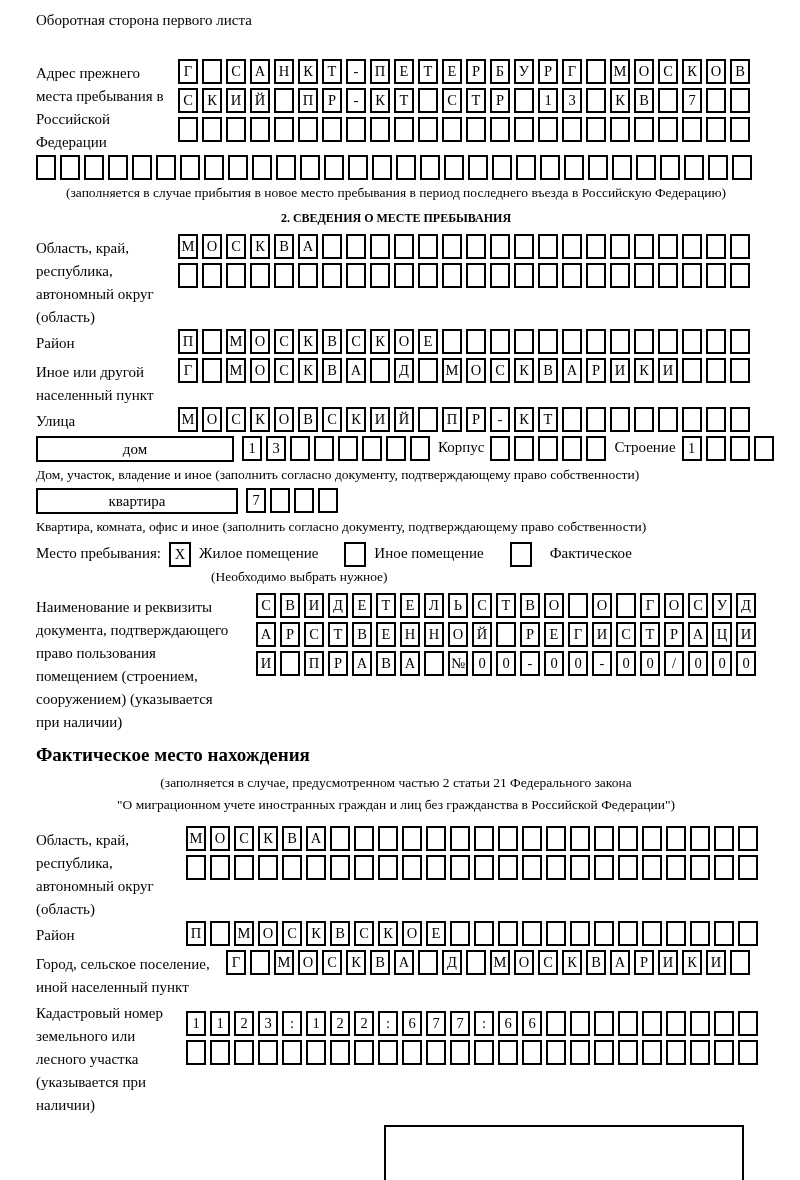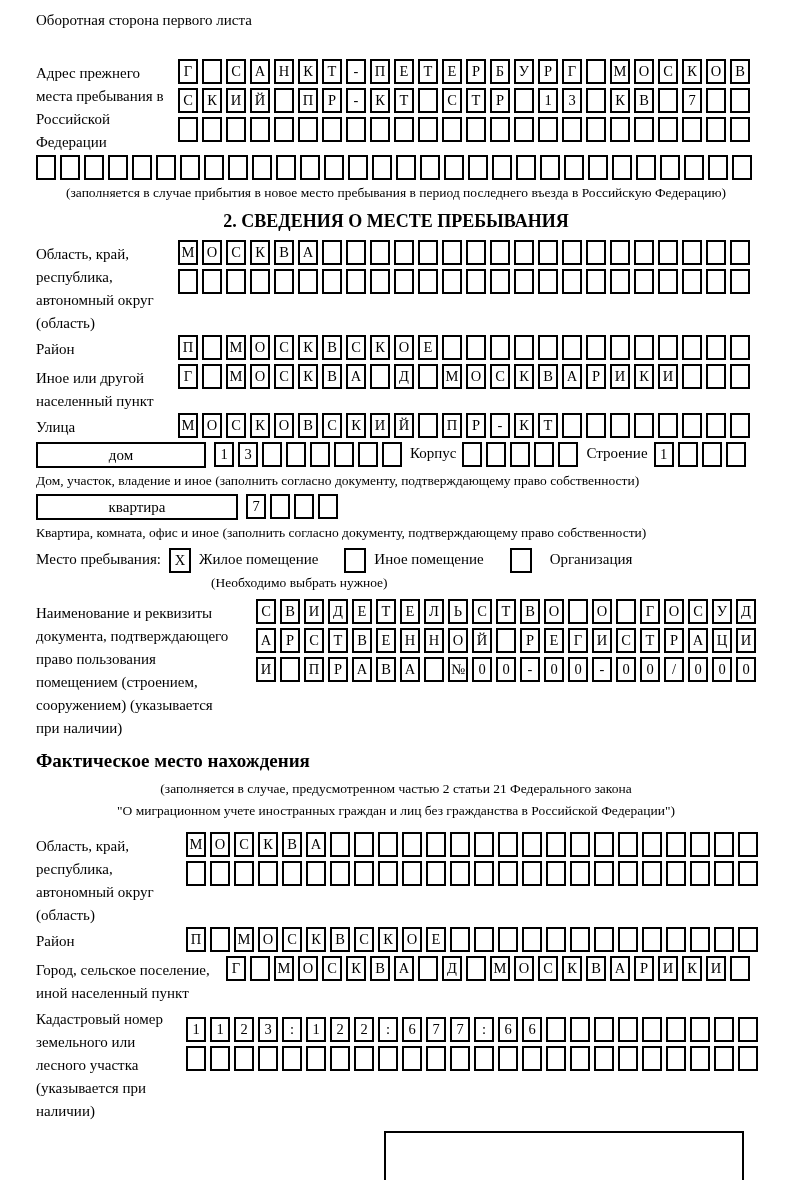--- a/index.html
+++ b/index.html
@@ -12,24 +12,24 @@
   .w150{width:150px;}
   .w190{width:190px;}
   .w202{width:202px;}
   .cellrow{white-space:nowrap;height:25px;margin-bottom:4px;}
   .cell{display:inline-block;box-sizing:border-box;width:20px;height:25px;border:2px solid #000;
         margin-right:4px;text-align:center;line-height:21px;font-size:14.5px;vertical-align:top;
         overflow:hidden;}
   .fullrow{margin-top:1px;}
   .note{font-size:13.5px;line-height:18px;margin-bottom:4px;}
   .center{text-align:center;}
-  .sec-title{font-weight:bold;text-align:center;font-size:18px;margin:9px 0 8px 0;}
+  .sec-title{font-weight:bold;text-align:center;font-size:12px;margin:9px 0 8px 0;}
   .wide-box{display:inline-flex;align-items:center;justify-content:center;border:2px solid #000;
         height:26px;box-sizing:border-box;flex-shrink:0;}
-  .box-dom{width:170px;margin-right:8px;}
+  .box-dom{width:198px;margin-right:8px;}
   .box-kv{width:202px;margin-right:8px;}
   .inline-label{padding:3px 6px 0 4px;flex-shrink:0;}
   .house-row,.apt-row{display:flex;align-items:flex-start;margin-bottom:4px;}
   .stay-row{display:flex;align-items:flex-start;margin:6px 0 2px 0;}
   .stay-row .opt-label{padding:3px 0 0 0;}
   .gap8{width:8px;flex-shrink:0;}
   .gap18{width:18px;flex-shrink:0;}
   .gap26{width:26px;flex-shrink:0;}
   .checkbox .cell{width:22px;margin-right:0;}
   .stay-note{margin-left:175px;font-size:13.5px;margin-bottom:8px;}
@@ -105,21 +105,21 @@
     <div class="cellrow mb0 checkbox"><span class="cell">X</span></div>
     <div class="gap8"></div>
     <div class="opt-label">Жилое помещение</div>
     <div class="gap26"></div>
     <div class="cellrow mb0 checkbox"><span class="cell">&nbsp;</span></div>
     <div class="gap8"></div>
     <div class="opt-label">Иное помещение</div>
     <div class="gap26"></div>
     <div class="cellrow mb0 checkbox"><span class="cell">&nbsp;</span></div>
     <div class="gap18"></div>
-    <div class="opt-label">Организация</div>
+    <div class="opt-label">Фактическое</div>
   </div>
   <div class="stay-note">(Необходимо выбрать нужное)</div>
 
   <div class="flex-row doc-block">
     <div class="label w202">Наименование и реквизиты документа, подтверждающего право пользования помещением (строением, сооружением) (указывается при наличии)</div>
     <div>
       <div class="cellrow"><span class="cell">С</span><span class="cell">В</span><span class="cell">И</span><span class="cell">Д</span><span class="cell">Е</span><span class="cell">Т</span><span class="cell">Е</span><span class="cell">Л</span><span class="cell">Ь</span><span class="cell">С</span><span class="cell">Т</span><span class="cell">В</span><span class="cell">О</span><span class="cell">&nbsp;</span><span class="cell">О</span><span class="cell">&nbsp;</span><span class="cell">Г</span><span class="cell">О</span><span class="cell">С</span><span class="cell">У</span><span class="cell">Д</span></div>
       <div class="cellrow"><span class="cell">А</span><span class="cell">Р</span><span class="cell">С</span><span class="cell">Т</span><span class="cell">В</span><span class="cell">Е</span><span class="cell">Н</span><span class="cell">Н</span><span class="cell">О</span><span class="cell">Й</span><span class="cell">&nbsp;</span><span class="cell">Р</span><span class="cell">Е</span><span class="cell">Г</span><span class="cell">И</span><span class="cell">С</span><span class="cell">Т</span><span class="cell">Р</span><span class="cell">А</span><span class="cell">Ц</span><span class="cell">И</span></div>
       <div class="cellrow"><span class="cell">И</span><span class="cell">&nbsp;</span><span class="cell">П</span><span class="cell">Р</span><span class="cell">А</span><span class="cell">В</span><span class="cell">А</span><span class="cell">&nbsp;</span><span class="cell">№</span><span class="cell">0</span><span class="cell">0</span><span class="cell">-</span><span class="cell">0</span><span class="cell">0</span><span class="cell">-</span><span class="cell">0</span><span class="cell">0</span><span class="cell">/</span><span class="cell">0</span><span class="cell">0</span><span class="cell">0</span></div>
     </div>

